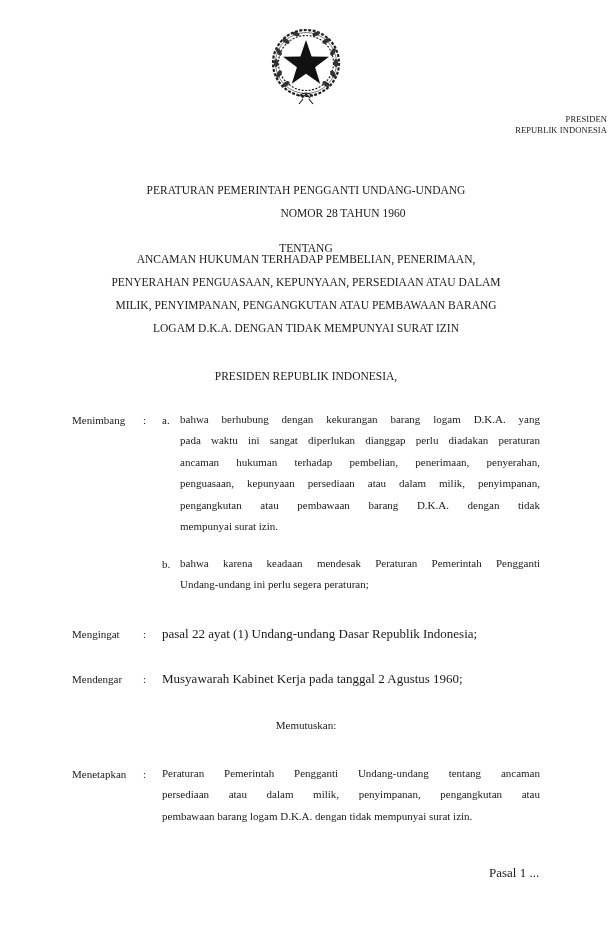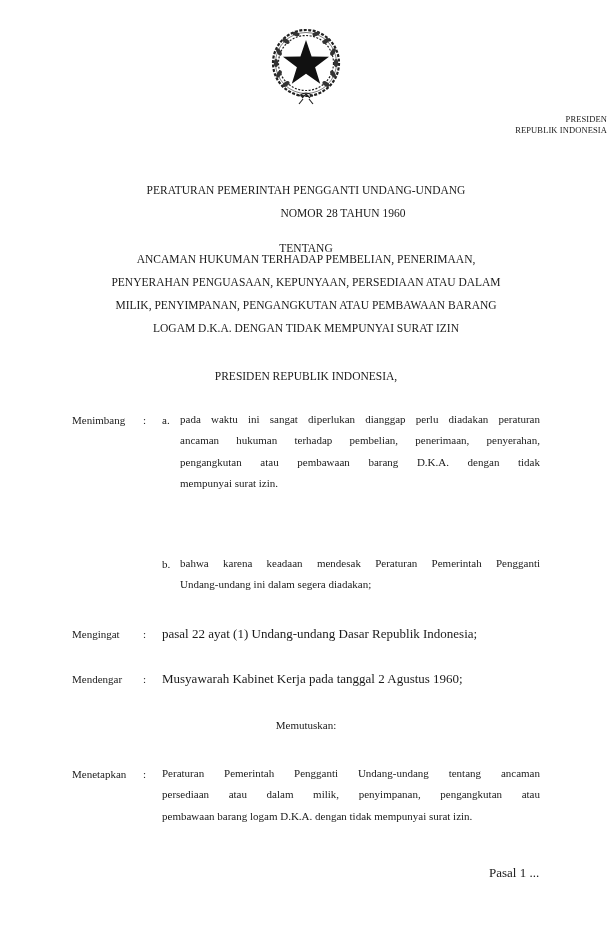--- a/index.html
+++ b/index.html
@@ -142,30 +142,32 @@
 <div class="title-line" style="top:275px;">PENYERAHAN PENGUASAAN, KEPUNYAAN, PERSEDIAAN ATAU DALAM</div>
 <div class="title-line" style="top:298px;">MILIK, PENYIMPANAN, PENGANGKUTAN ATAU PEMBAWAAN BARANG</div>
 <div class="title-line" style="top:321px;">LOGAM D.K.A. DENGAN TIDAK MEMPUNYAI SURAT IZIN</div>
 
 <div class="center" style="top:369px; font-size:11.5px;">PRESIDEN REPUBLIK INDONESIA,</div>
 
 <div class="label" style="top:413px;">Menimbang</div>
 <div class="colon" style="top:413px;">:</div>
 <div class="marker" style="top:413px;">a.</div>
 <div class="para" style="left:180px; top:409px; width:360px;">
+  <span class="ln">bahwa berhubung dengan kekurangan barang logam D.K.A. yang</span>
   <span class="ln">pada waktu ini sangat diperlukan dianggap perlu diadakan peraturan</span>
   <span class="ln">ancaman hukuman terhadap pembelian, penerimaan, penyerahan,</span>
+  <span class="ln">penguasaan, kepunyaan persediaan atau dalam milik, penyimpanan,</span>
   <span class="ln">pengangkutan atau pembawaan barang D.K.A. dengan tidak</span>
   <span class="ln last">mempunyai surat izin.</span>
 </div>
 
 <div class="marker" style="top:557px;">b.</div>
 <div class="para" style="left:180px; top:553px; width:360px;">
   <span class="ln">bahwa karena keadaan mendesak Peraturan Pemerintah Pengganti</span>
-  <span class="ln last">Undang-undang ini dalam segera diadakan;</span>
+  <span class="ln last">Undang-undang ini perlu segera peraturan;</span>
 </div>
 
 <div class="label" style="top:627px;">Mengingat</div>
 <div class="colon" style="top:627px;">:</div>
 <div class="plain" style="left:162px; top:627px;">pasal 22 ayat (1) Undang-undang Dasar Republik Indonesia;</div>
 
 <div class="label" style="top:672px;">Mendengar</div>
 <div class="colon" style="top:672px;">:</div>
 <div class="plain" style="left:162px; top:672px;">Musyawarah Kabinet Kerja pada tanggal 2 Agustus 1960;</div>
 

